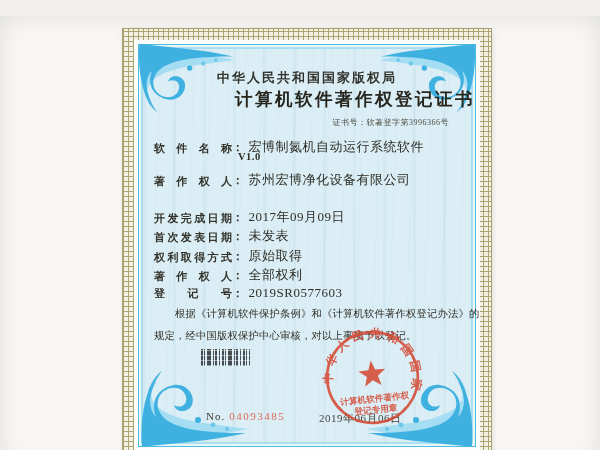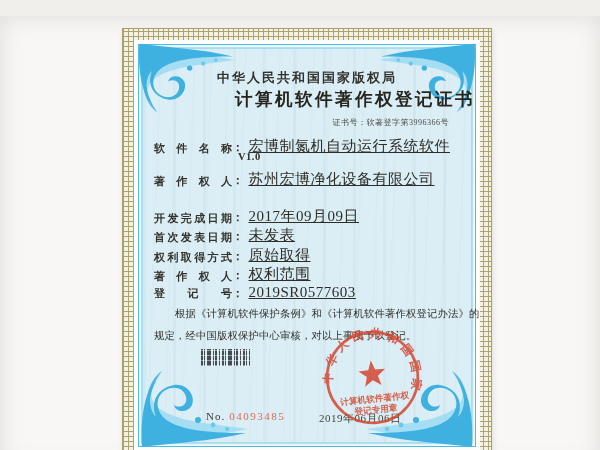--- a/index.html
+++ b/index.html
@@ -58,21 +58,21 @@
     position:absolute; right:26px; top:72px; z-index:3;
     font-size:8px; color:#4a4a40; letter-spacing:.5px;
   }
   .f-row { position:absolute; left:15px; z-index:3; white-space:nowrap; }
   .f-label {
     display:inline-block; width:78px; vertical-align:bottom;
     font-size:11px; color:#33332b; font-weight:bold;
     text-align:justify; text-align-last:justify;
   }
   .f-colon { font-size:11.5px; color:#33332b; font-weight:bold; }
-  .f-value { font-size:15px; color:#2e2e27; letter-spacing:.5px; margin-left:5px;text-decoration:underline; }
+  .f-value { font-size:13px; color:#2e2e27; letter-spacing:.5px; margin-left:5px; }
   .v2 { position:absolute; left:99px; z-index:3; font-size:10.5px; color:#2e2e27; letter-spacing:.5px;font-weight:bold; }
 
   .stmt { position:absolute; z-index:3; font-size:10.3px; color:#2f2f28; letter-spacing:.2px; white-space:nowrap; }
 
   .barcode {
     position:absolute; left:62px; top:304px; width:49px; height:17px; z-index:3;
     opacity:.88;
     background:
       repeating-linear-gradient(0deg, rgba(255,255,255,.45) 0 1px, transparent 1px 5px),
       repeating-linear-gradient(90deg, #32373b 0 1px, transparent 1px 3px),
@@ -142,21 +142,21 @@
 
       <div class="f-row" style="top:181px">
         <span class="f-label">首次发表日期</span><span class="f-colon">：</span><span class="f-value">未发表</span>
       </div>
 
       <div class="f-row" style="top:201px">
         <span class="f-label">权利取得方式</span><span class="f-colon">：</span><span class="f-value">原始取得</span>
       </div>
 
       <div class="f-row" style="top:220px">
-        <span class="f-label">著作权人</span><span class="f-colon">：</span><span class="f-value">权利范围</span>
+        <span class="f-label">著作权人</span><span class="f-colon">：</span><span class="f-value">全部权利</span>
       </div>
 
       <div class="f-row" style="top:238px">
         <span class="f-label">登记号</span><span class="f-colon">：</span><span class="f-value">2019SR0577603</span>
       </div>
 
       <div class="stmt" style="left:36px; top:262px">根据《计算机软件保护条例》和《计算机软件著作权登记办法》的</div>
       <div class="stmt" style="left:15px; top:284px">规定，经中国版权保护中心审核，对以上事项予以登记。</div>
 
       <div class="barcode"></div>

